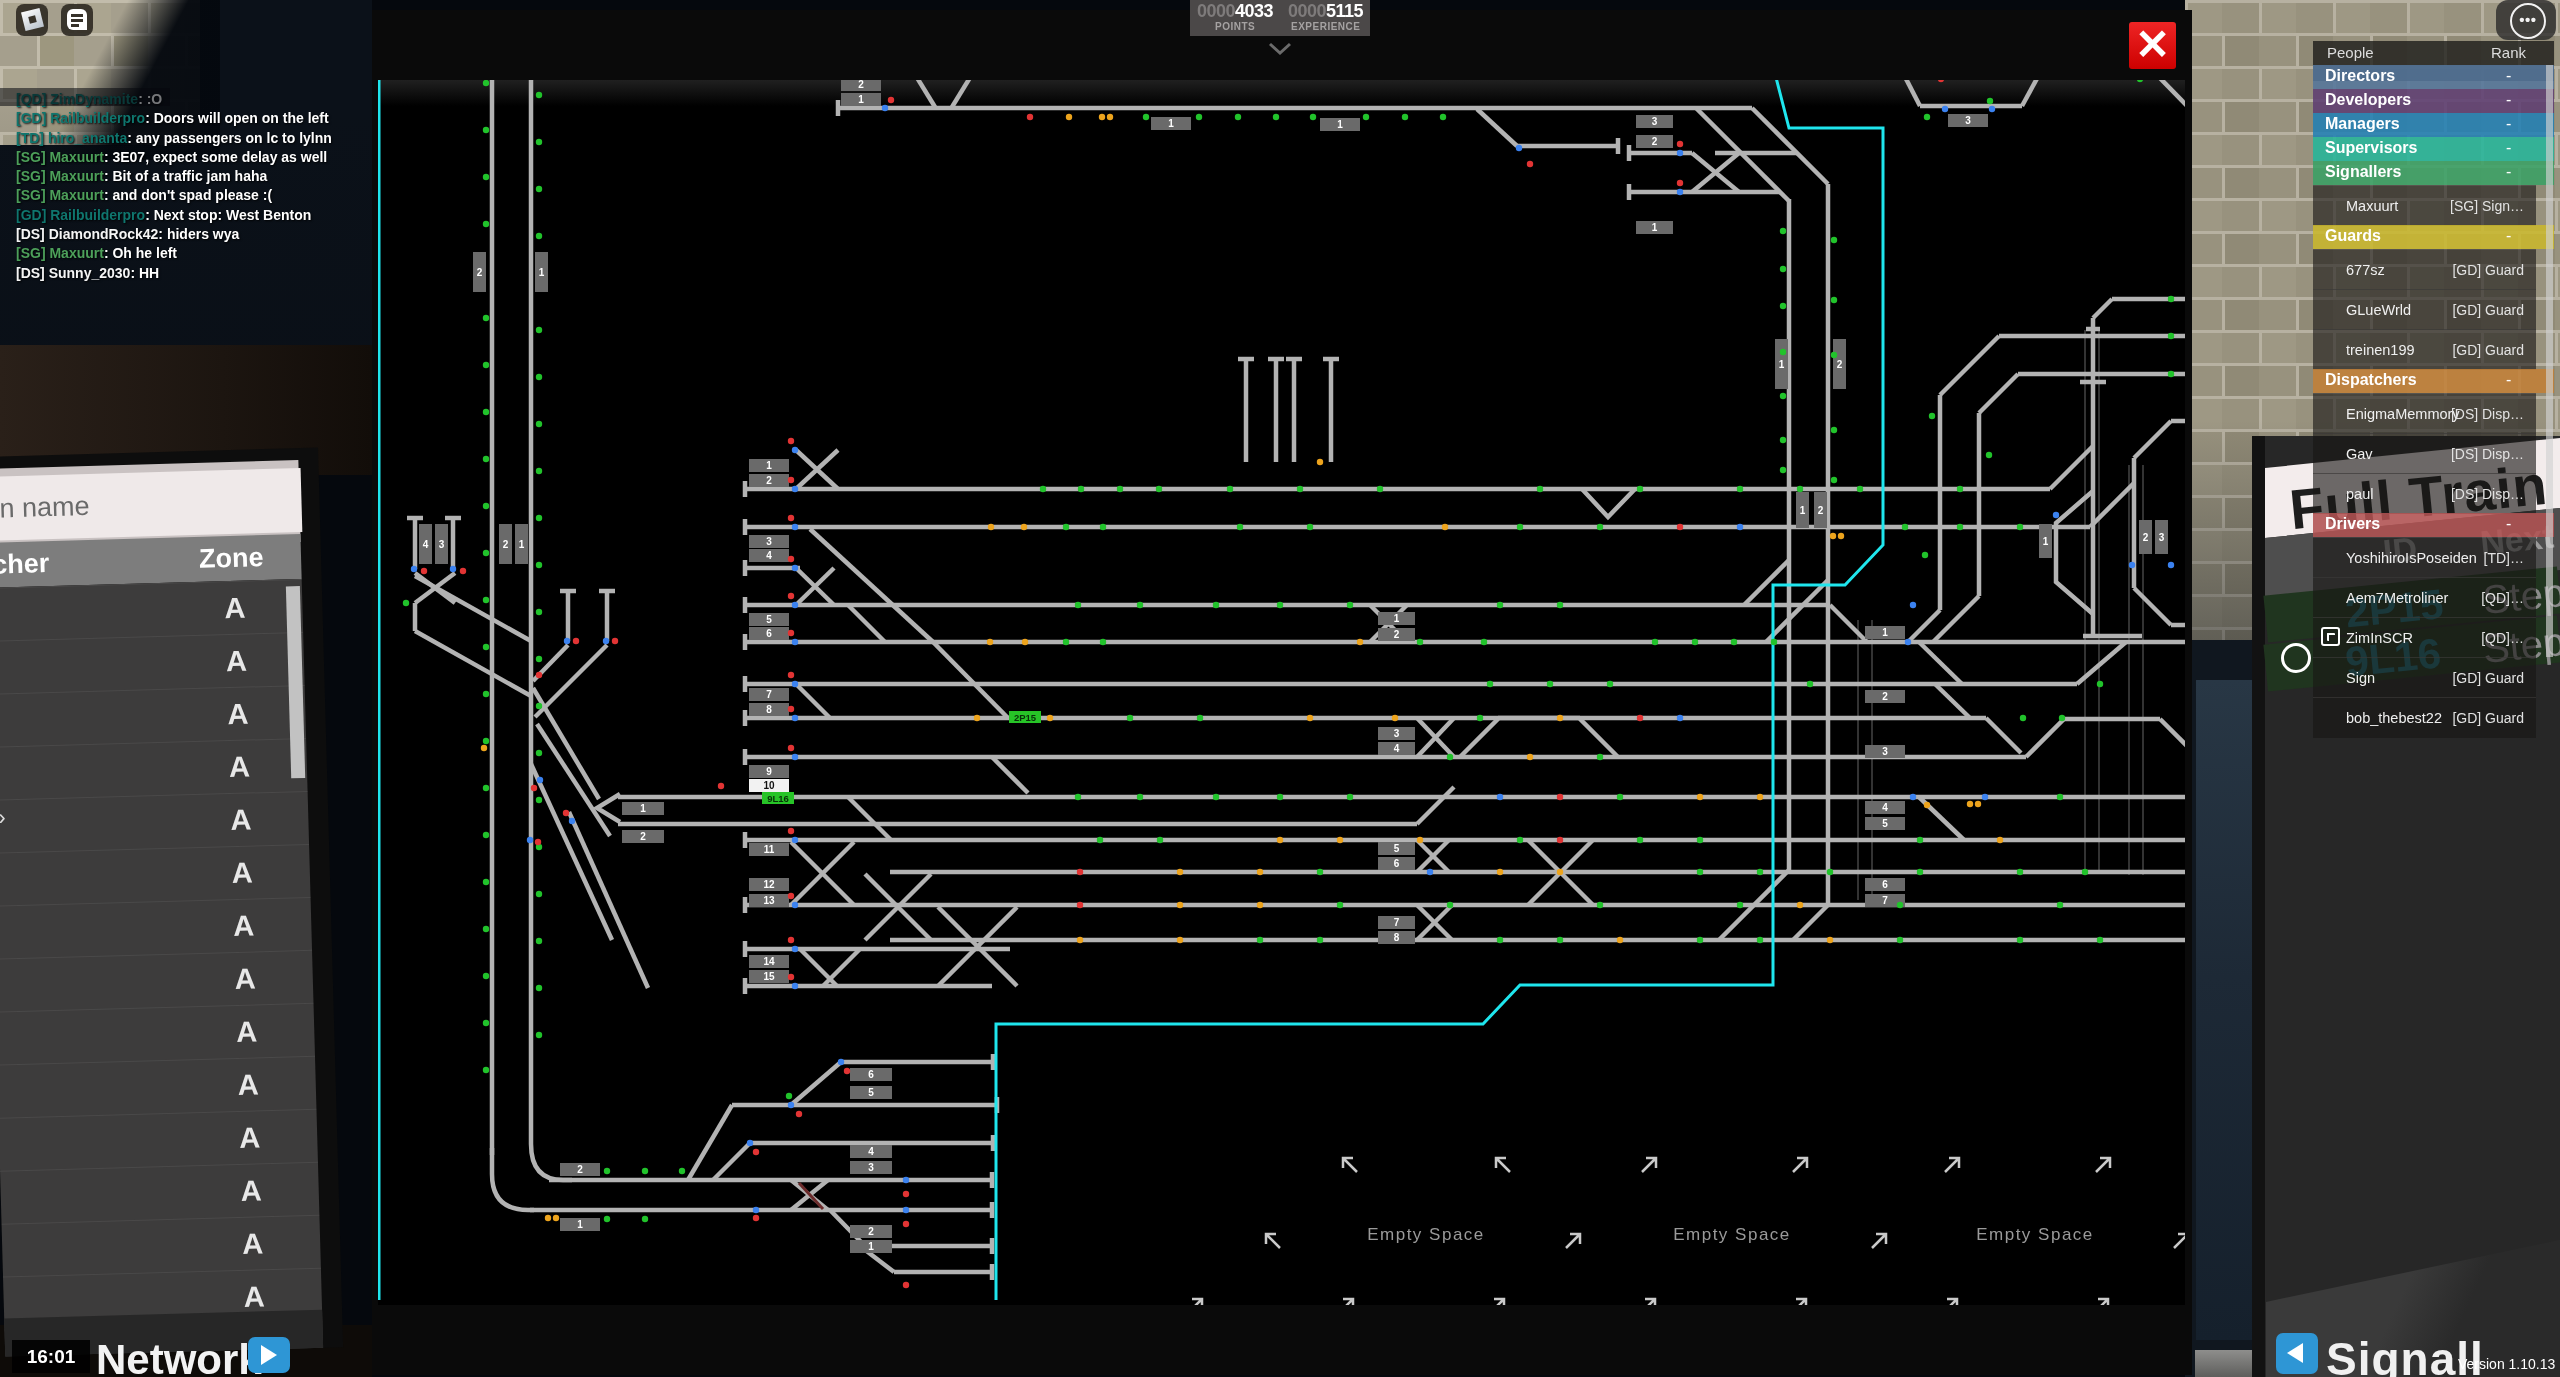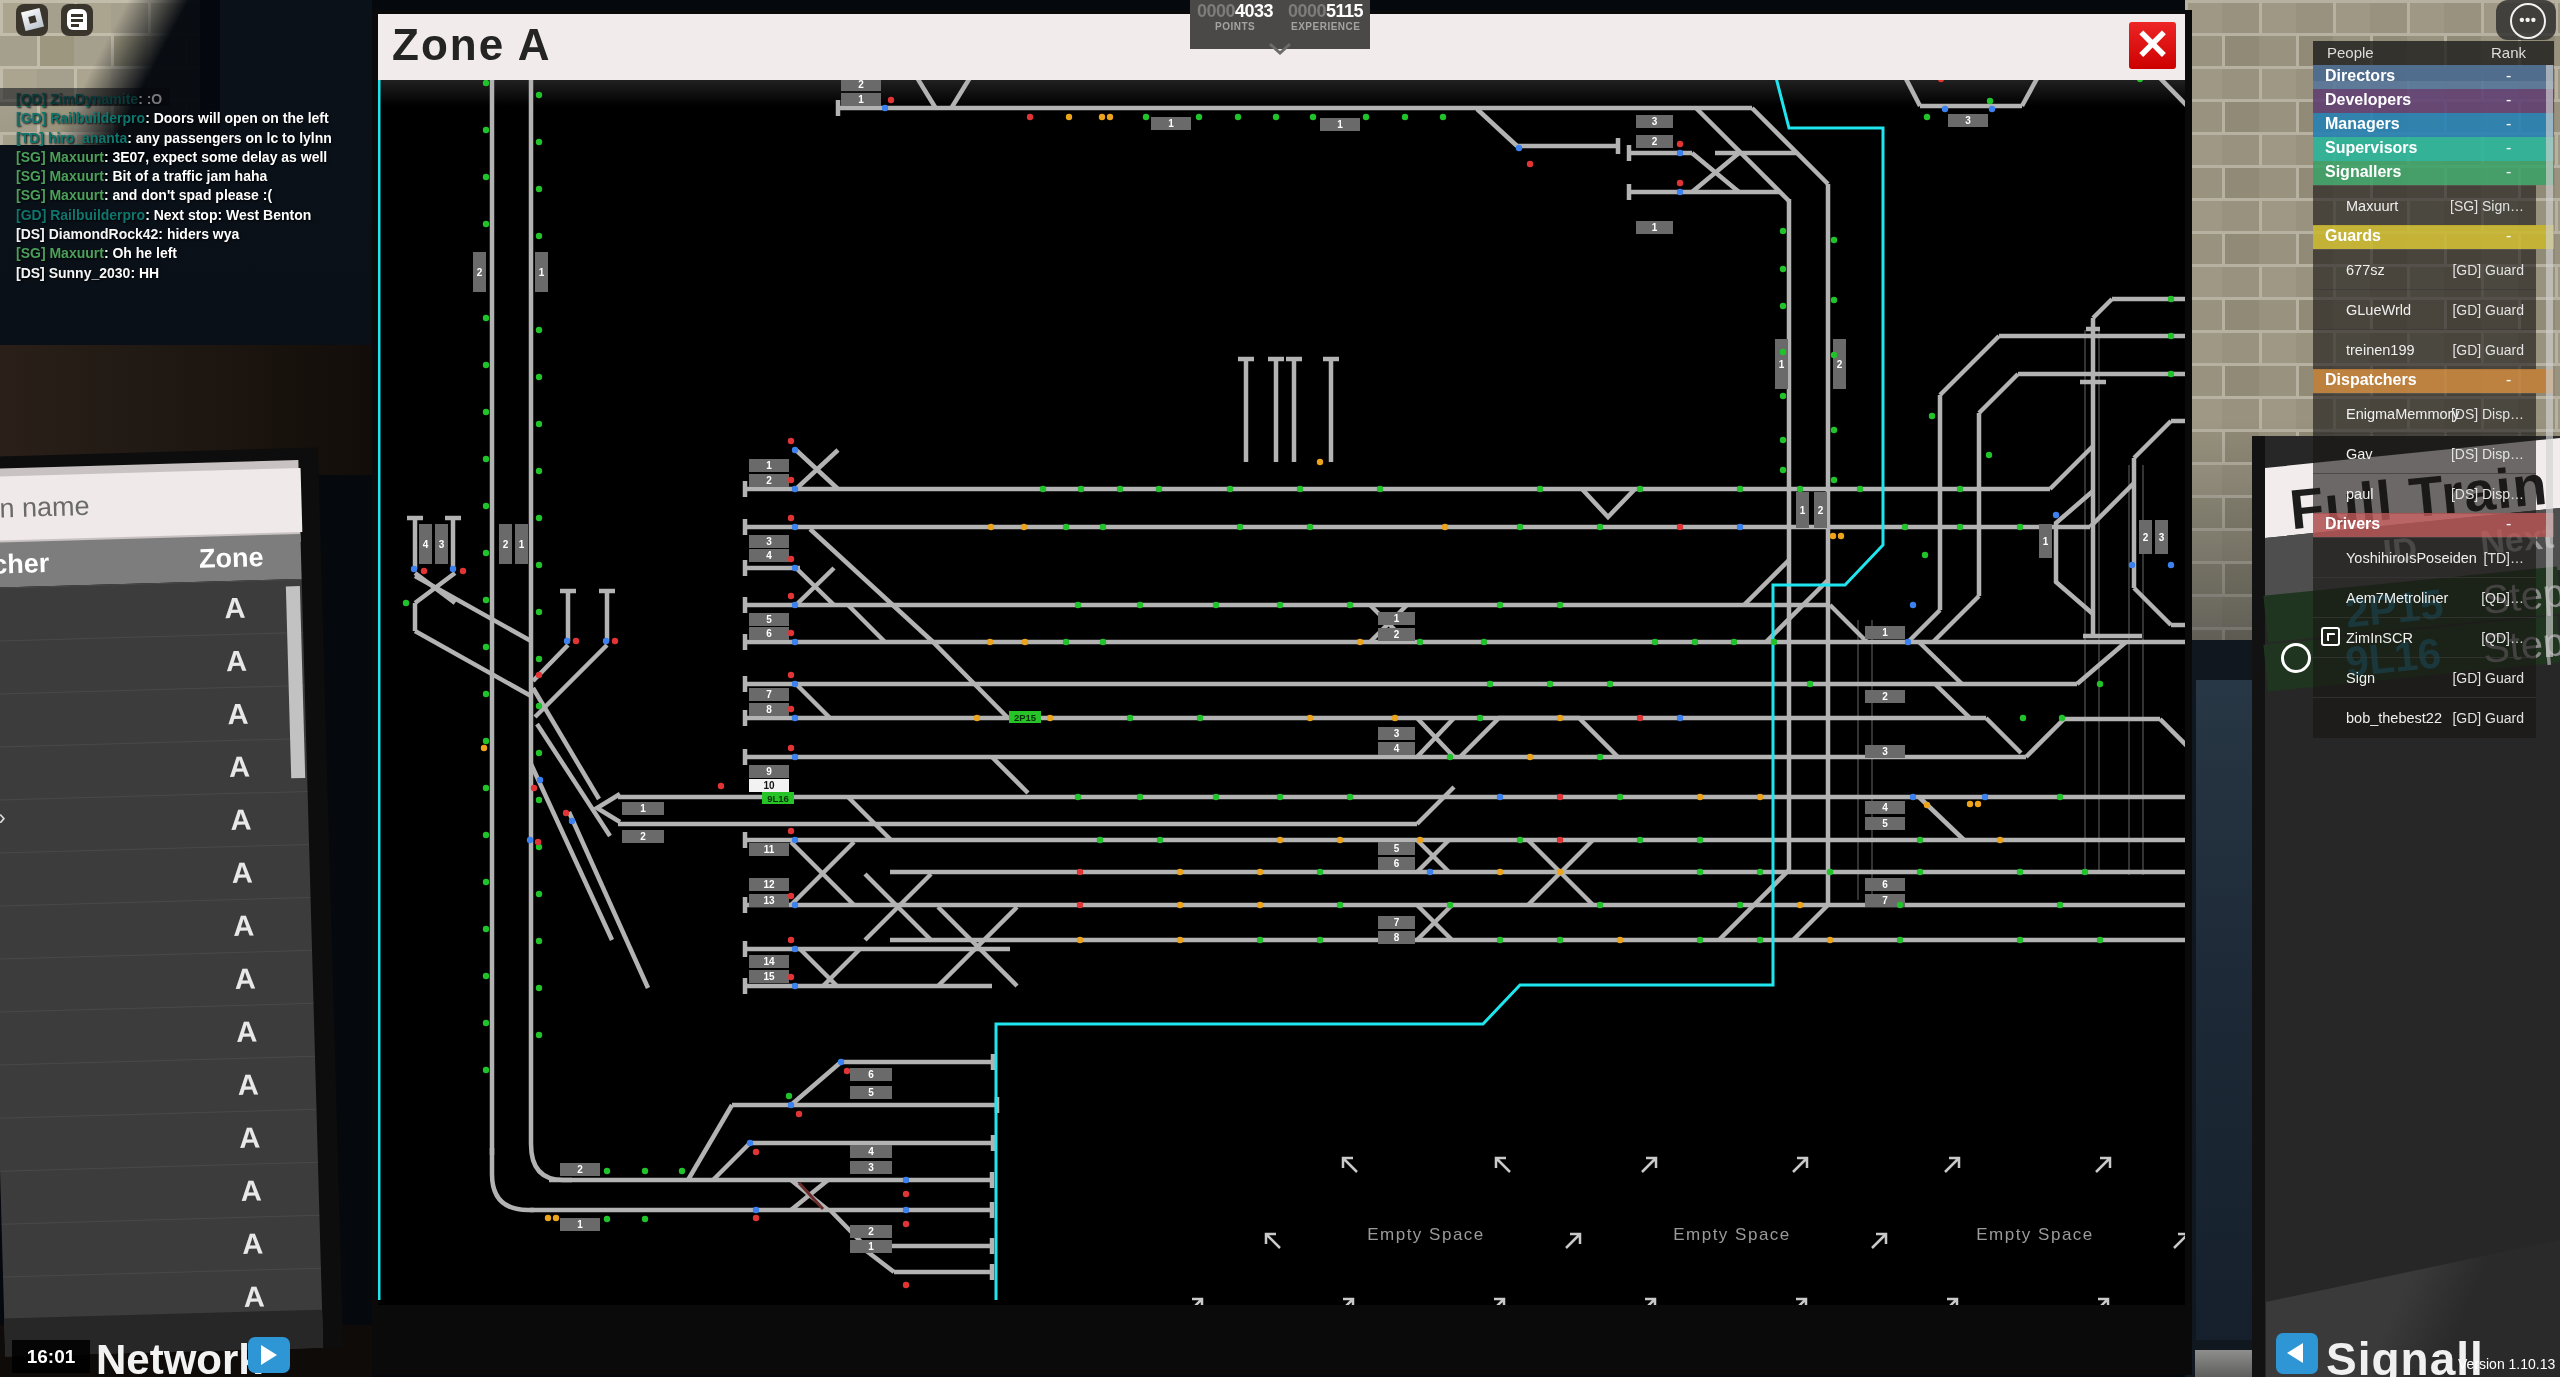--- a/index.html
+++ b/index.html
@@ -20,21 +20,21 @@
 #mpanel{left:372px;top:10px;width:1820px;height:1365px;background:#0a0a0a;}
 #mhead{left:6px;top:4px;width:1807px;height:66px;background:#f2ebeb;}
 #mhead .ttl{position:absolute;left:14px;top:6px;font-size:44px;font-weight:bold;color:#242424;letter-spacing:2px;}
 #xbtn{left:1757px;top:12px;width:47px;height:47px;background:linear-gradient(180deg,#ee2525,#cd0000);border-radius:3px;color:#fff;font-size:42px;font-weight:bold;text-align:center;line-height:45px;}
 #mdiag{left:6px;top:70px;width:1807px;height:1225px;background:#000;overflow:hidden;}
 #mbar{left:6px;top:1295px;width:1807px;height:64px;background:#1d1d1d;color:#fff;}
 .bluebtn{position:absolute;width:36px;height:36px;background:#2e96d5;border-radius:4px;}
 .tri{position:absolute;width:0;height:0;border-style:solid;}
 #mbar .lab{position:absolute;font-size:33px;font-weight:bold;letter-spacing:.5px;top:10px;}
 
-#pts{left:1190px;top:0;width:180px;height:49px;background:#4b4848;color:#fff;}
+#pts{left:1190px;top:0;width:180px;height:36px;background:#4b4848;color:#fff;}
 #pts .num{position:absolute;top:1px;font-size:18px;font-weight:bold;}
 #pts .z{color:#7e7b7b;}
 #pts .lb{position:absolute;top:21px;font-size:10px;color:#a5a2a2;font-weight:bold;letter-spacing:.5px;}
 
 #ft{left:2252px;top:436px;width:308px;height:941px;background:#272727;border-left:13px solid #121212;box-sizing:border-box;}
 #ft .hd{position:absolute;left:0;top:0;width:295px;height:110px;background:#f3ecec;clip-path:polygon(0 32px,295px 2px,295px 72px,0 102px);}
 #ft .hdt{position:absolute;left:24px;top:26px;font-size:56px;font-weight:bold;color:#1d1d1d;transform:rotate(-5.7deg);white-space:nowrap;letter-spacing:1px;}
 #ft .sub{position:absolute;left:0;top:0;width:295px;height:180px;background:#4e4e4e;clip-path:polygon(0 102px,295px 72px,295px 134px,0 164px);}
 #ft .subt{position:absolute;font-size:34px;font-weight:bold;color:#9b9b9b;transform:rotate(-5.7deg);white-space:nowrap;}
 .ftrow{position:absolute;left:0;width:295px;height:258px;}
@@ -188,23 +188,20 @@
      <span style="position:absolute;left:218px;top:4px;font-size:40px;color:#8b8b8b;">Stepfor</span>
       </div>
   <div class="ftrow" style="top:194px;height:47px;background:#20351f;transform:rotate(-5.7deg);">
      <span style="position:absolute;left:80px;top:2px;font-size:42px;font-weight:bold;color:#1d6f7a;">9L16</span>
      <span style="position:absolute;left:218px;top:4px;font-size:40px;color:#8b8b8b;">Stepfor</span>
       </div>
 </div>
 <div class="abs" style="left:2281px;top:643px;width:24px;height:24px;border:3px solid #fff;border-radius:50%;"></div>
 
 <div class="abs" id="mpanel">
-  <div class="abs" id="mhead">
-        <span class="ttl">Zone A</span>
-      </div>
   <div class="abs" id="xbtn">✕</div>
   <div class="abs" id="mdiag">
     <svg width="1807" height="1225" viewBox="378 80 1807 1225" xmlns="http://www.w3.org/2000/svg">
       <defs>
         <linearGradient id="topsh" x1="0" y1="0" x2="0" y2="1">
           <stop offset="0" stop-color="#202020"></stop>
               <stop offset="1" stop-color="#000"></stop>
         </linearGradient>
       </defs>
       <rect x="378" y="80" width="1807" height="26" fill="url(#topsh)"></rect>

